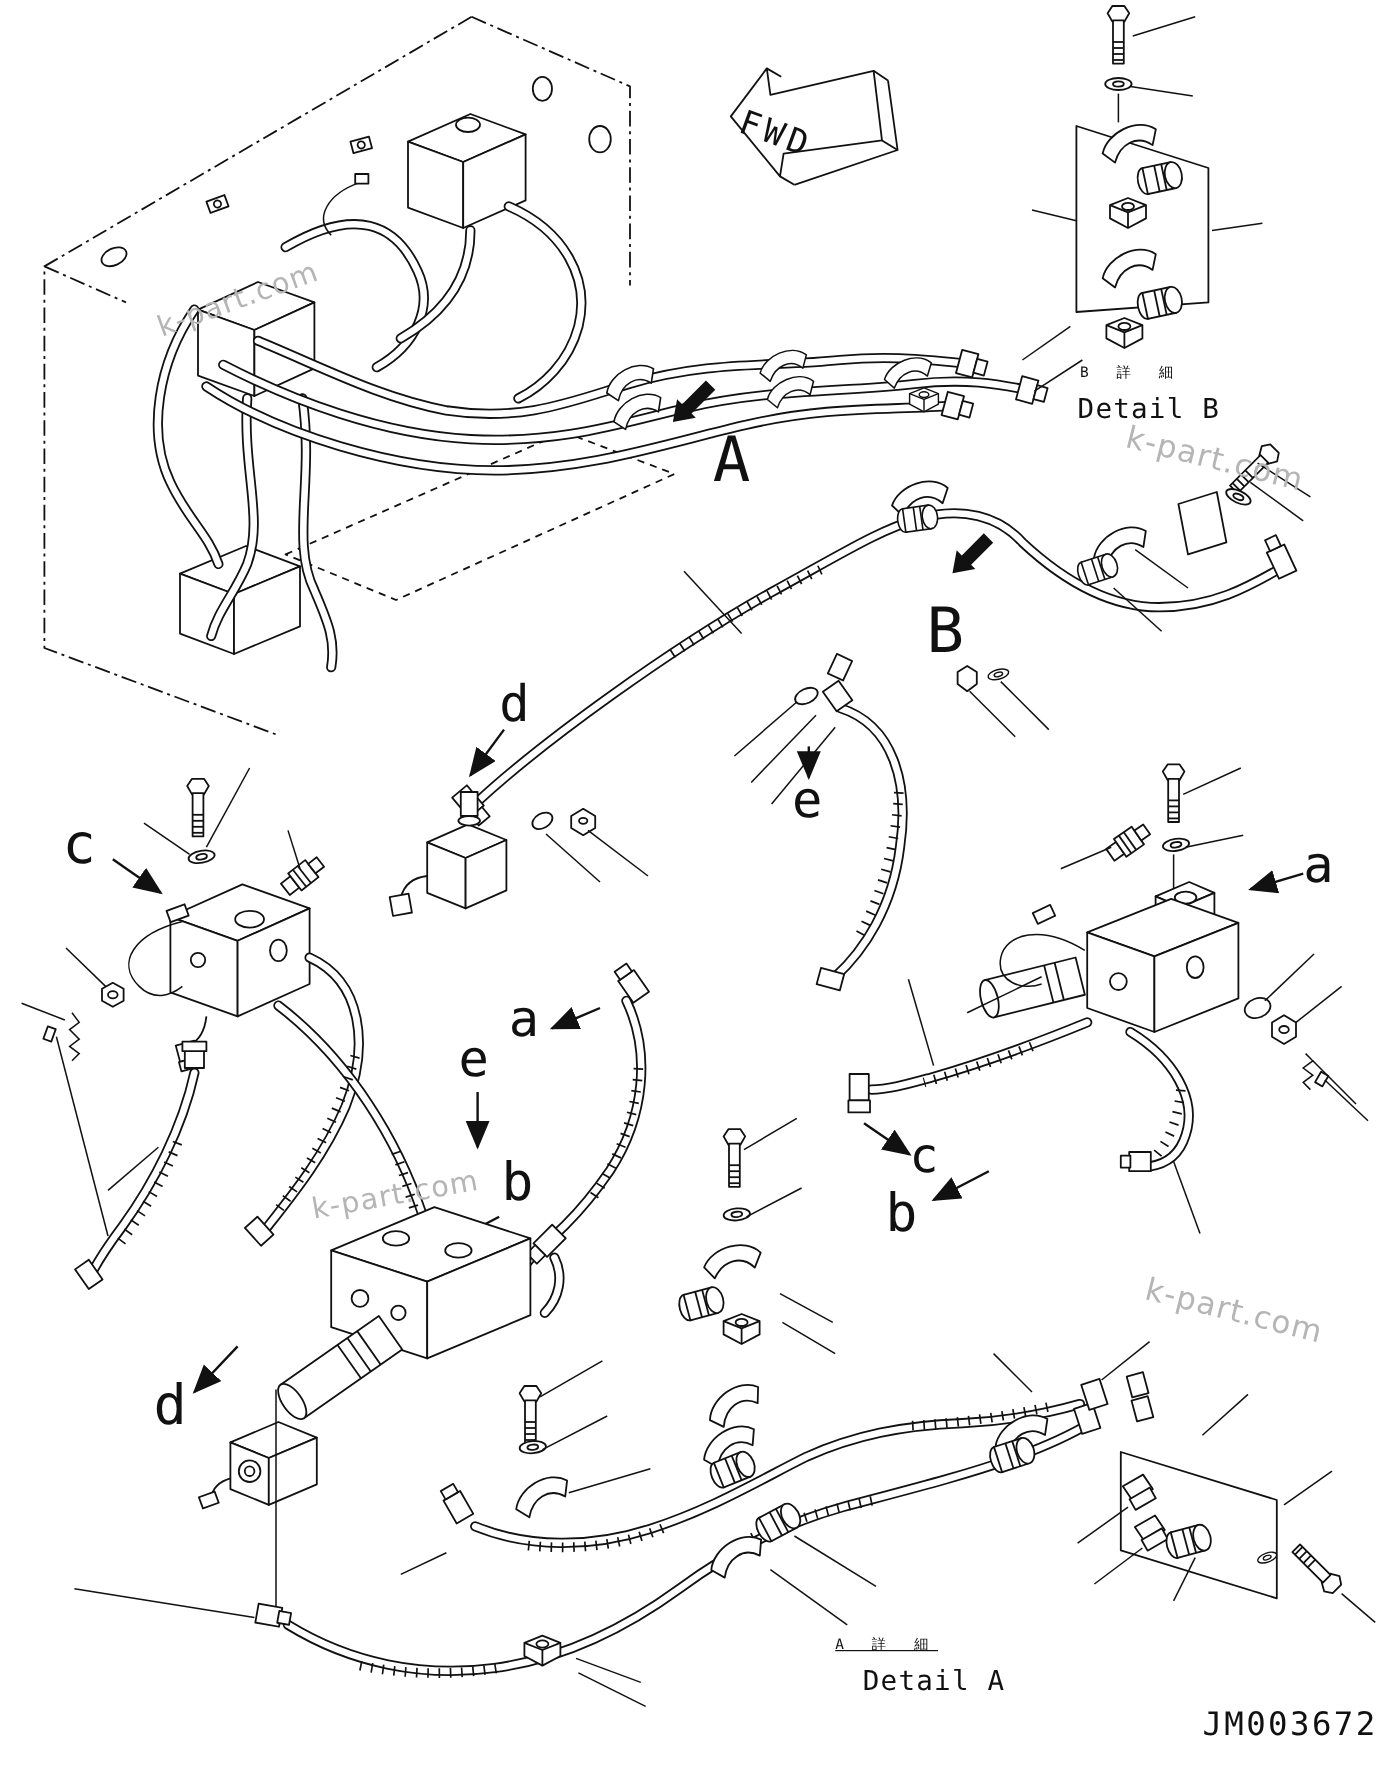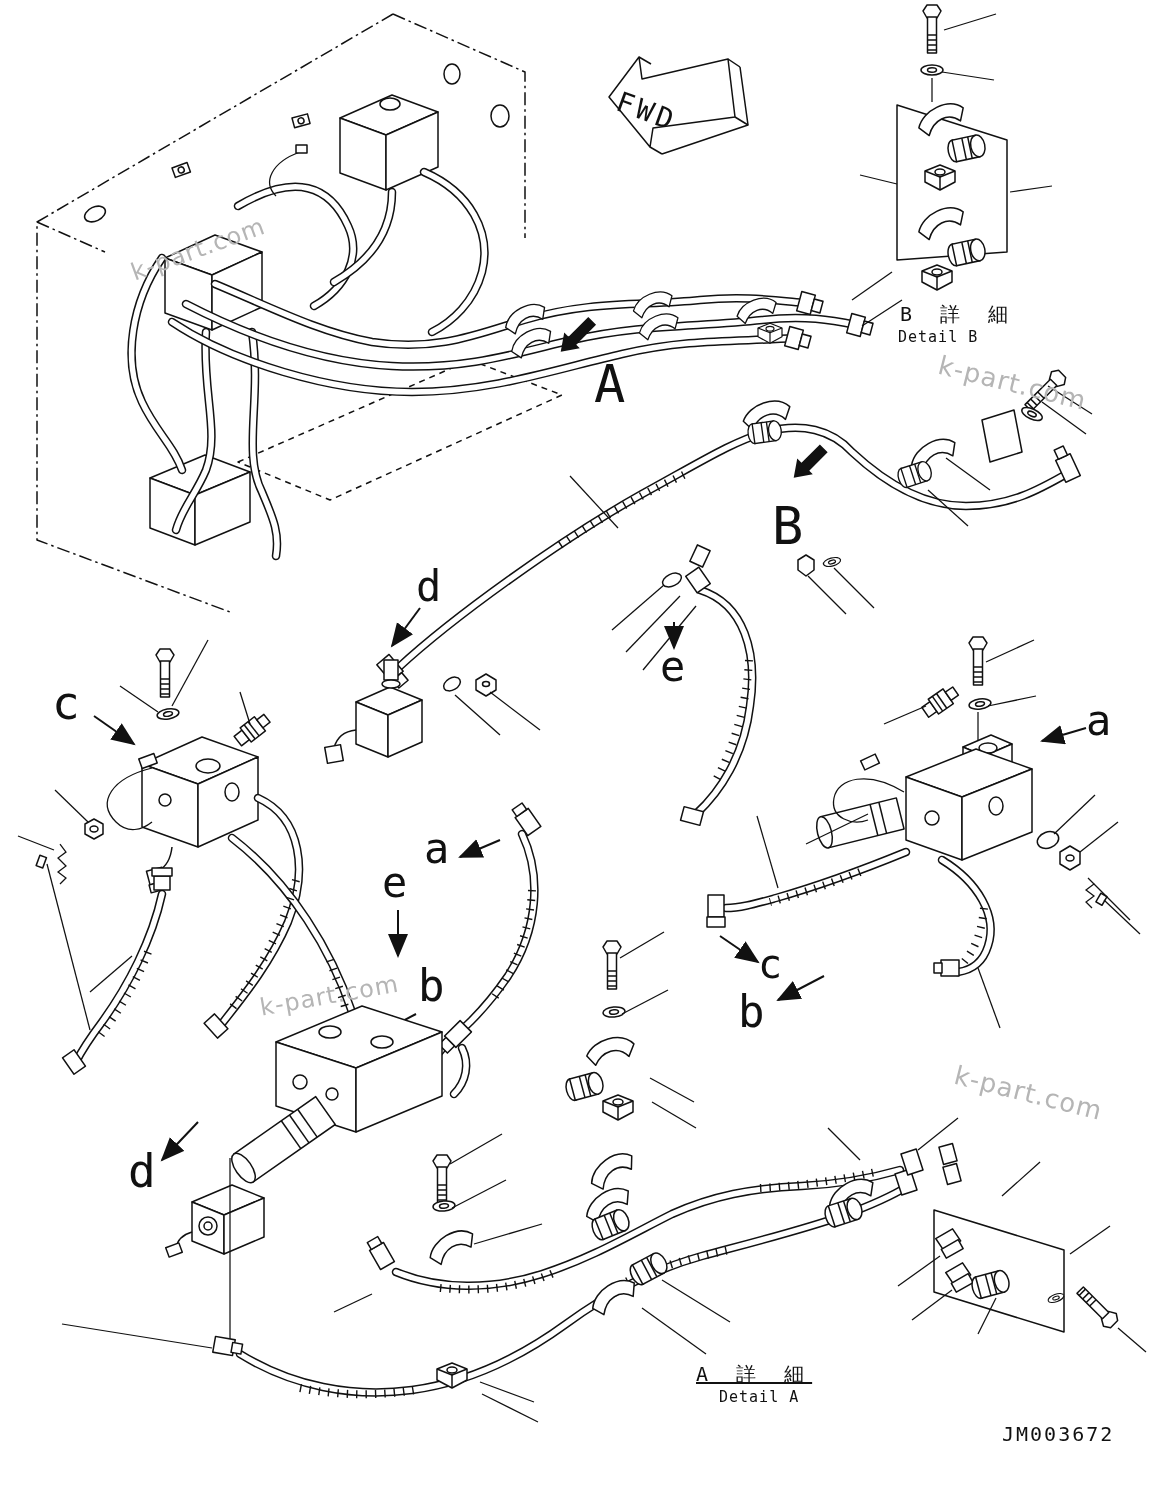--- a/index.html
+++ b/index.html
@@ -4,22 +4,22 @@
 <style>
   :root{ --ink:#111111; }
   html,body{margin:0;padding:0;background:#ffffff;}
   #stage{position:relative;width:1154px;height:1488px;background:#ffffff;overflow:hidden;
          font-family:"DejaVu Sans Mono","Liberation Mono",monospace;color:var(--ink);}
   #art{position:absolute;left:0;top:0;}
   .txt{position:absolute;white-space:nowrap;line-height:1;color:var(--ink);}
   .callout{font-size:42px;}
   .viewletter{font-size:52px;}
   .wm{color:#b5b5b5;font-size:24px;letter-spacing:1px;font-family:"DejaVu Sans","Liberation Sans",sans-serif;}
-  .jp{font-size:20px;letter-spacing:8px;}
-  .en{font-size:15px;letter-spacing:1px;}
+  .jp{font-size:12px;letter-spacing:8px;}
+  .en{font-size:23px;letter-spacing:1px;}
   
   .ln{fill:none;stroke:var(--ink);stroke-width:1.5;stroke-linejoin:round;}
   .w{fill:#ffffff;stroke:var(--ink);stroke-width:1.5;stroke-linejoin:round;}
   .dashdot{stroke-dasharray:13 4 2.5 4;}
   .dash{stroke-dasharray:6 5;}
   .ld{fill:none;stroke:var(--ink);stroke-width:1.25;}
   .la{fill:none;stroke:var(--ink);stroke-width:2;marker-end:url(#ah);}
   .tube-o{fill:none;stroke:var(--ink);stroke-width:8.5;stroke-linecap:round;}
   .tube-i{fill:none;stroke:#ffffff;stroke-width:5.5;stroke-linecap:round;}
   .hatch{fill:none;stroke:var(--ink);stroke-width:8;stroke-dasharray:1.4 8;stroke-linecap:butt;}
@@ -518,21 +518,21 @@
 
 <div class="txt viewletter" style="left:594px;top:358px;">A</div>
 <div class="txt viewletter" style="left:772px;top:500px;">B</div>
 
 <div class="txt jp" style="left:900px;top:304px;">B 詳 細</div>
 <div class="txt en" style="left:898px;top:330px;">Detail B</div>
 
 <div class="txt jp" style="left:696px;top:1364px;text-decoration:underline;">A 詳 細</div>
 <div class="txt en" style="left:719px;top:1390px;">Detail A</div>
 
-<div class="txt" style="left:1002px;top:1424px;font-size:20px;letter-spacing:2px;text-align:center;">JM003672</div>
+<div class="txt" style="left:1002px;top:1424px;font-size:27px;letter-spacing:2px;text-align:center;">JM003672</div>
 
 <div class="txt callout" style="left:416px;top:566px;">d</div>
 <div class="txt callout" style="left:660px;top:646px;">e</div>
 <div class="txt callout" style="left:52px;top:680px;font-size:46px;">c</div>
 <div class="txt callout" style="left:424px;top:828px;">a</div>
 <div class="txt callout" style="left:382px;top:862px;">e</div>
 <div class="txt callout" style="left:418px;top:964px;font-size:44px;">b</div>
 <div class="txt callout" style="left:758px;top:944px;font-size:40px;">c</div>
 <div class="txt callout" style="left:738px;top:990px;font-size:44px;">b</div>
 <div class="txt callout" style="left:1086px;top:700px;">a</div>

